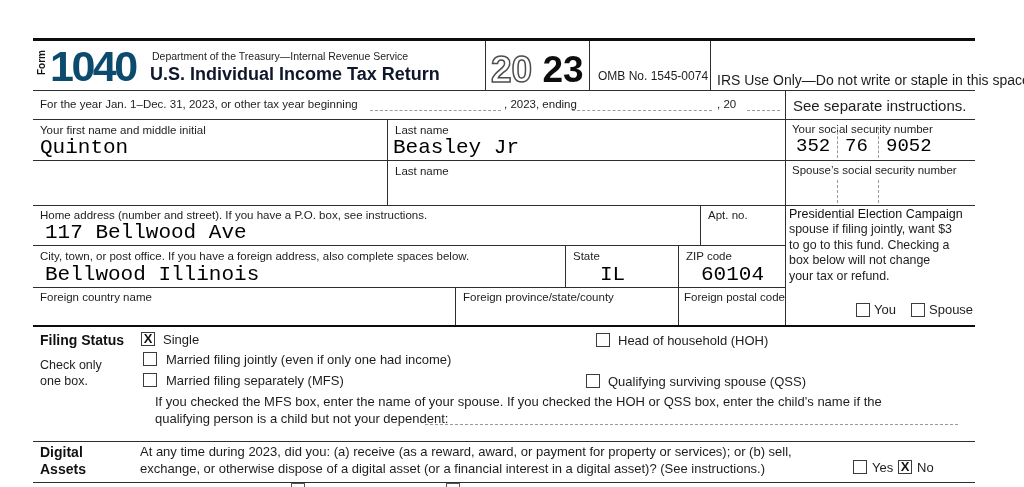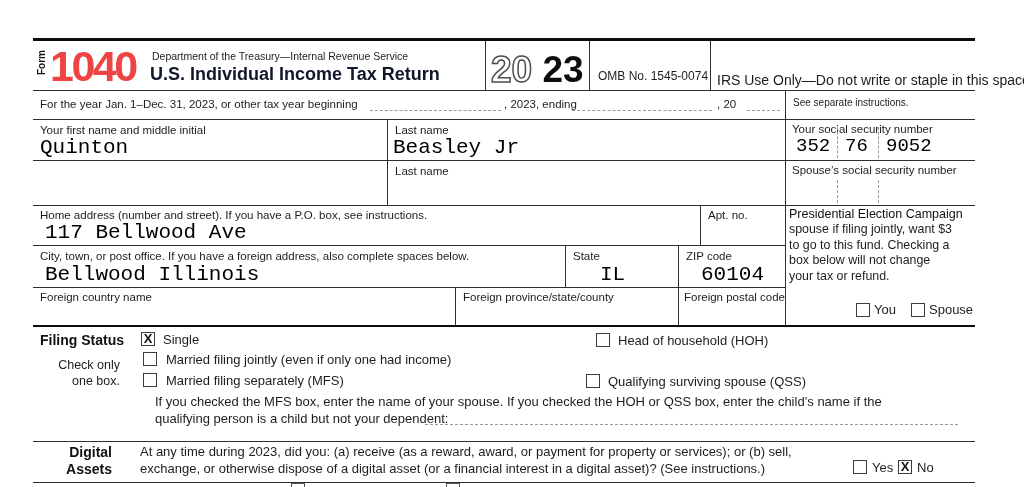--- a/index.html
+++ b/index.html
@@ -13,21 +13,21 @@
   .b{font-weight:normal;}
   .val{position:absolute;font-family:"Liberation Mono","DejaVu Sans Mono",monospace;
        font-size:21px;white-space:nowrap;color:#000;}
   .dash{position:absolute;border-bottom:1.4px dashed #9a9a9a;}
   .vdash{position:absolute;border-left:1.4px dashed #9a9a9a;}
   .cb{position:absolute;width:12px;height:12px;border:1.6px solid #3c3c3c;background:#fff;}
   .cb.checked::after{content:"X";position:absolute;left:50%;top:50%;
        transform:translate(-50%,-54%);font-family:"Liberation Sans",sans-serif;
        font-weight:bold;font-size:13px;color:#111;}
   .head{position:absolute;font-weight:bold;font-size:14px;color:#111;}
-  .wrap{white-space:normal;text-align:right;}
+  .wrap{white-space:normal;}
   .partial{position:absolute;width:12px;height:4px;border:1.4px solid #555;border-bottom:none;background:#fff;}
 </style>
 </head>
 <body>
 
 <div class="page">
 
   <div class="ln thick" style="left:33px;top:38px;width:942px;height:3px"></div>
   <div class="ln" style="left:485px;top:41px;width:1.4px;height:49px"></div>
   <div class="ln" style="left:589px;top:41px;width:1.4px;height:49px"></div>
@@ -43,41 +43,41 @@
   <div class="ln" style="left:565px;top:245px;width:1.4px;height:42px"></div>
   <div class="ln" style="left:678px;top:245px;width:1.4px;height:42px"></div>
   <div class="ln" style="left:33px;top:287px;width:753px;height:1.2px"></div>
   <div class="ln" style="left:455px;top:287px;width:1.4px;height:38px"></div>
   <div class="ln" style="left:678px;top:287px;width:1.4px;height:38px"></div>
   <div class="ln thick" style="left:33px;top:325px;width:942px;height:2px"></div>
   <div class="ln" style="left:33px;top:441px;width:942px;height:1.4px"></div>
   <div class="ln" style="left:33px;top:482px;width:942px;height:1.4px"></div>
 
   <div class="abs" style="left:36px;top:50px;writing-mode:vertical-rl;transform:rotate(180deg);font-size:10px;font-weight:bold;color:#111">Form</div>
-  <div class="abs" style="left:50px;top:42px;font-size:43px;font-weight:bold;letter-spacing:-2.5px;color:#ef4444">1040</div>
+  <div class="abs" style="left:50px;top:42px;font-size:43px;font-weight:bold;letter-spacing:-2.5px;color:#0c4a6e">1040</div>
   <div class="abs" style="left:152px;top:50px;font-size:10.5px;white-space:nowrap">Department of the Treasury—Internal Revenue Service</div>
   <div class="abs" style="left:150px;top:64px;font-size:18px;font-weight:bold;white-space:nowrap;color:#0f172a">U.S. Individual Income Tax Return</div>
 
   <svg class="abs" style="left:490px;top:48px" width="98" height="42">
     <text x="1" y="34" font-family="Liberation Sans, sans-serif" font-size="37" font-weight="bold">
       <tspan fill="none" stroke="#4d4d4d" stroke-width="1.5">20</tspan>
       <tspan fill="#0d0d0d">23</tspan>
     </text>
   </svg>
 
   <div class="abs" style="left:598px;top:69px;font-size:12px;white-space:nowrap">OMB No. 1545-0074</div>
   <div class="abs" style="left:717px;top:72px;font-size:14px;white-space:nowrap">IRS Use Only—Do not write or staple in this space.</div>
 
   <div class="lbl" style="left:40px;top:98px">For the year Jan. 1–Dec. 31, 2023, or other tax year beginning</div>
   <div class="dash" style="left:370px;top:96px;width:131px;height:14px"></div>
   <div class="lbl" style="left:504px;top:98px">, 2023, ending</div>
   <div class="dash" style="left:572px;top:96px;width:140px;height:14px"></div>
   <div class="lbl" style="left:717px;top:98px">, 20</div>
   <div class="dash" style="left:747px;top:96px;width:33px;height:14px"></div>
-  <div class="abs" style="left:793px;top:97px;font-size:10px;white-space:nowrap">See separate instructions.</div>
+  <div class="abs" style="left:793px;top:97px;font-size:15px;white-space:nowrap">See separate instructions.</div>
 
   <div class="lbl" style="left:40px;top:124px">Your first name and middle initial</div>
   <div class="lbl" style="left:395px;top:124px">Last name</div>
   <div class="lbl b" style="left:792px;top:123px">Your social security number</div>
   <div class="val" style="left:40px;top:136px">Quinton</div>
   <div class="val" style="left:393px;top:136px">Beasley Jr</div>
   <div class="val" style="left:796px;top:135px;font-size:19px">352</div>
   <div class="val" style="left:845px;top:135px;font-size:19px">76</div>
   <div class="val" style="left:886px;top:135px;font-size:19px">9052</div>
   <div class="vdash" style="left:837px;top:127px;height:31px"></div>

